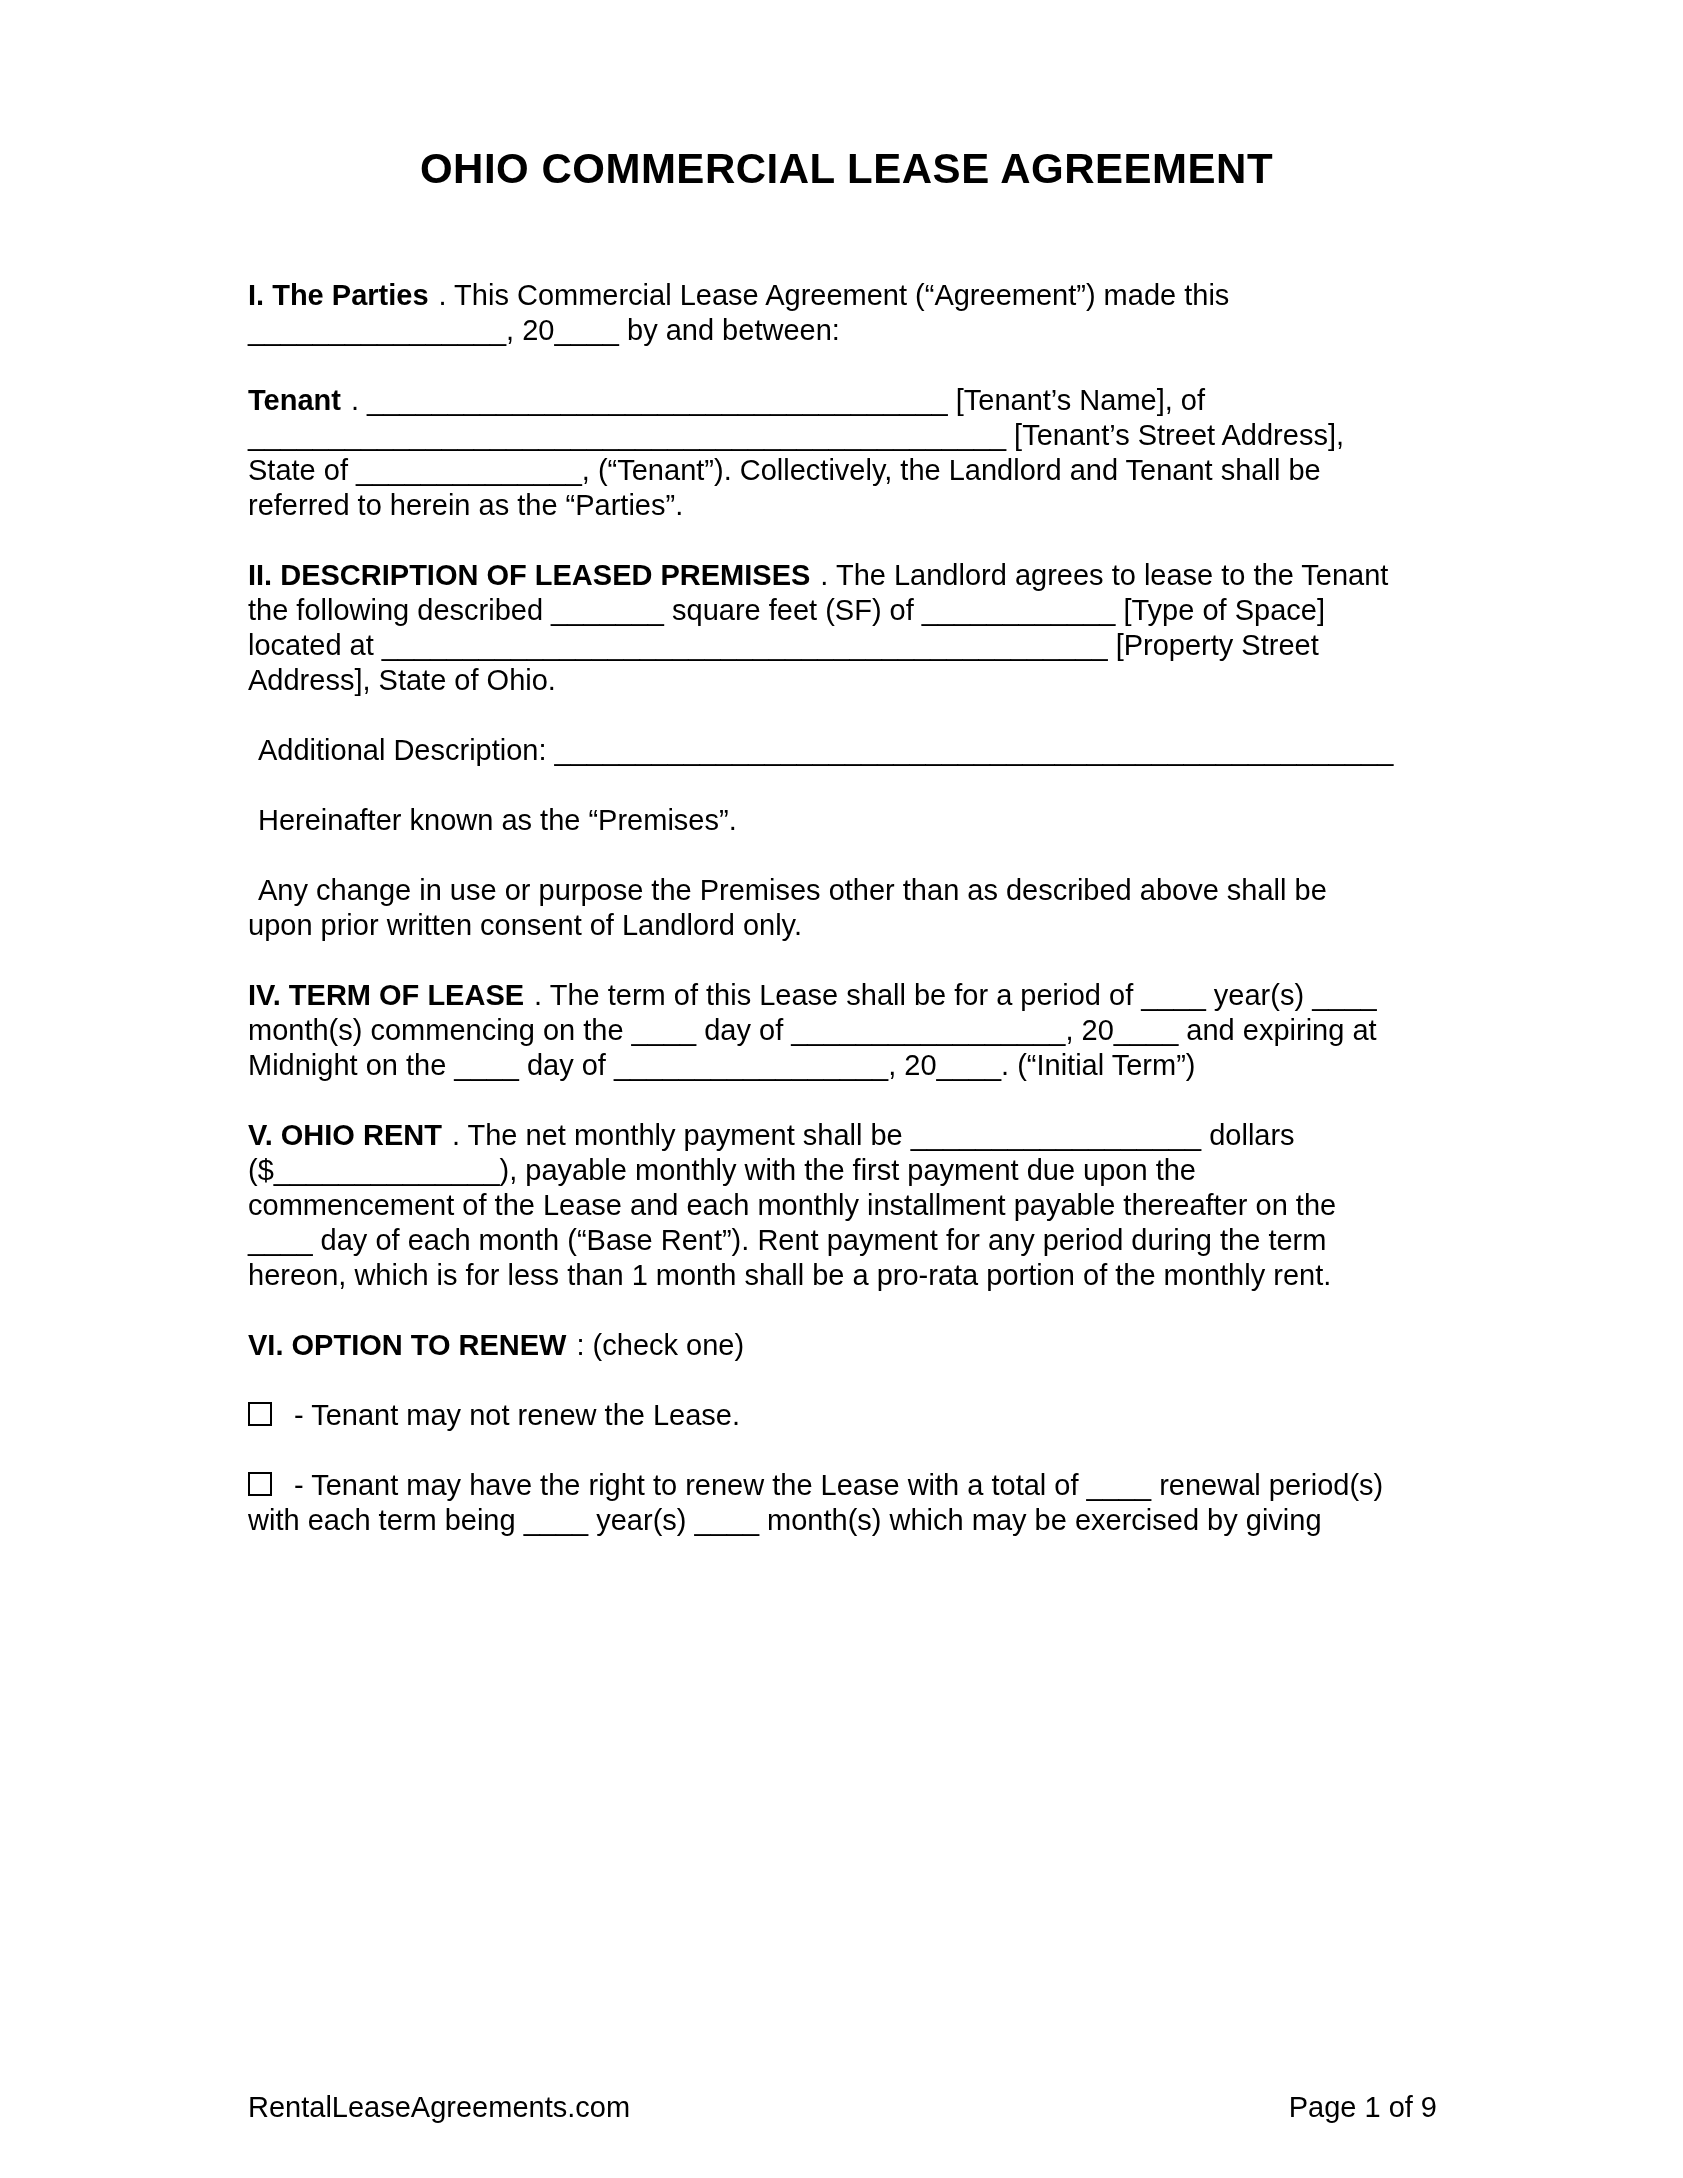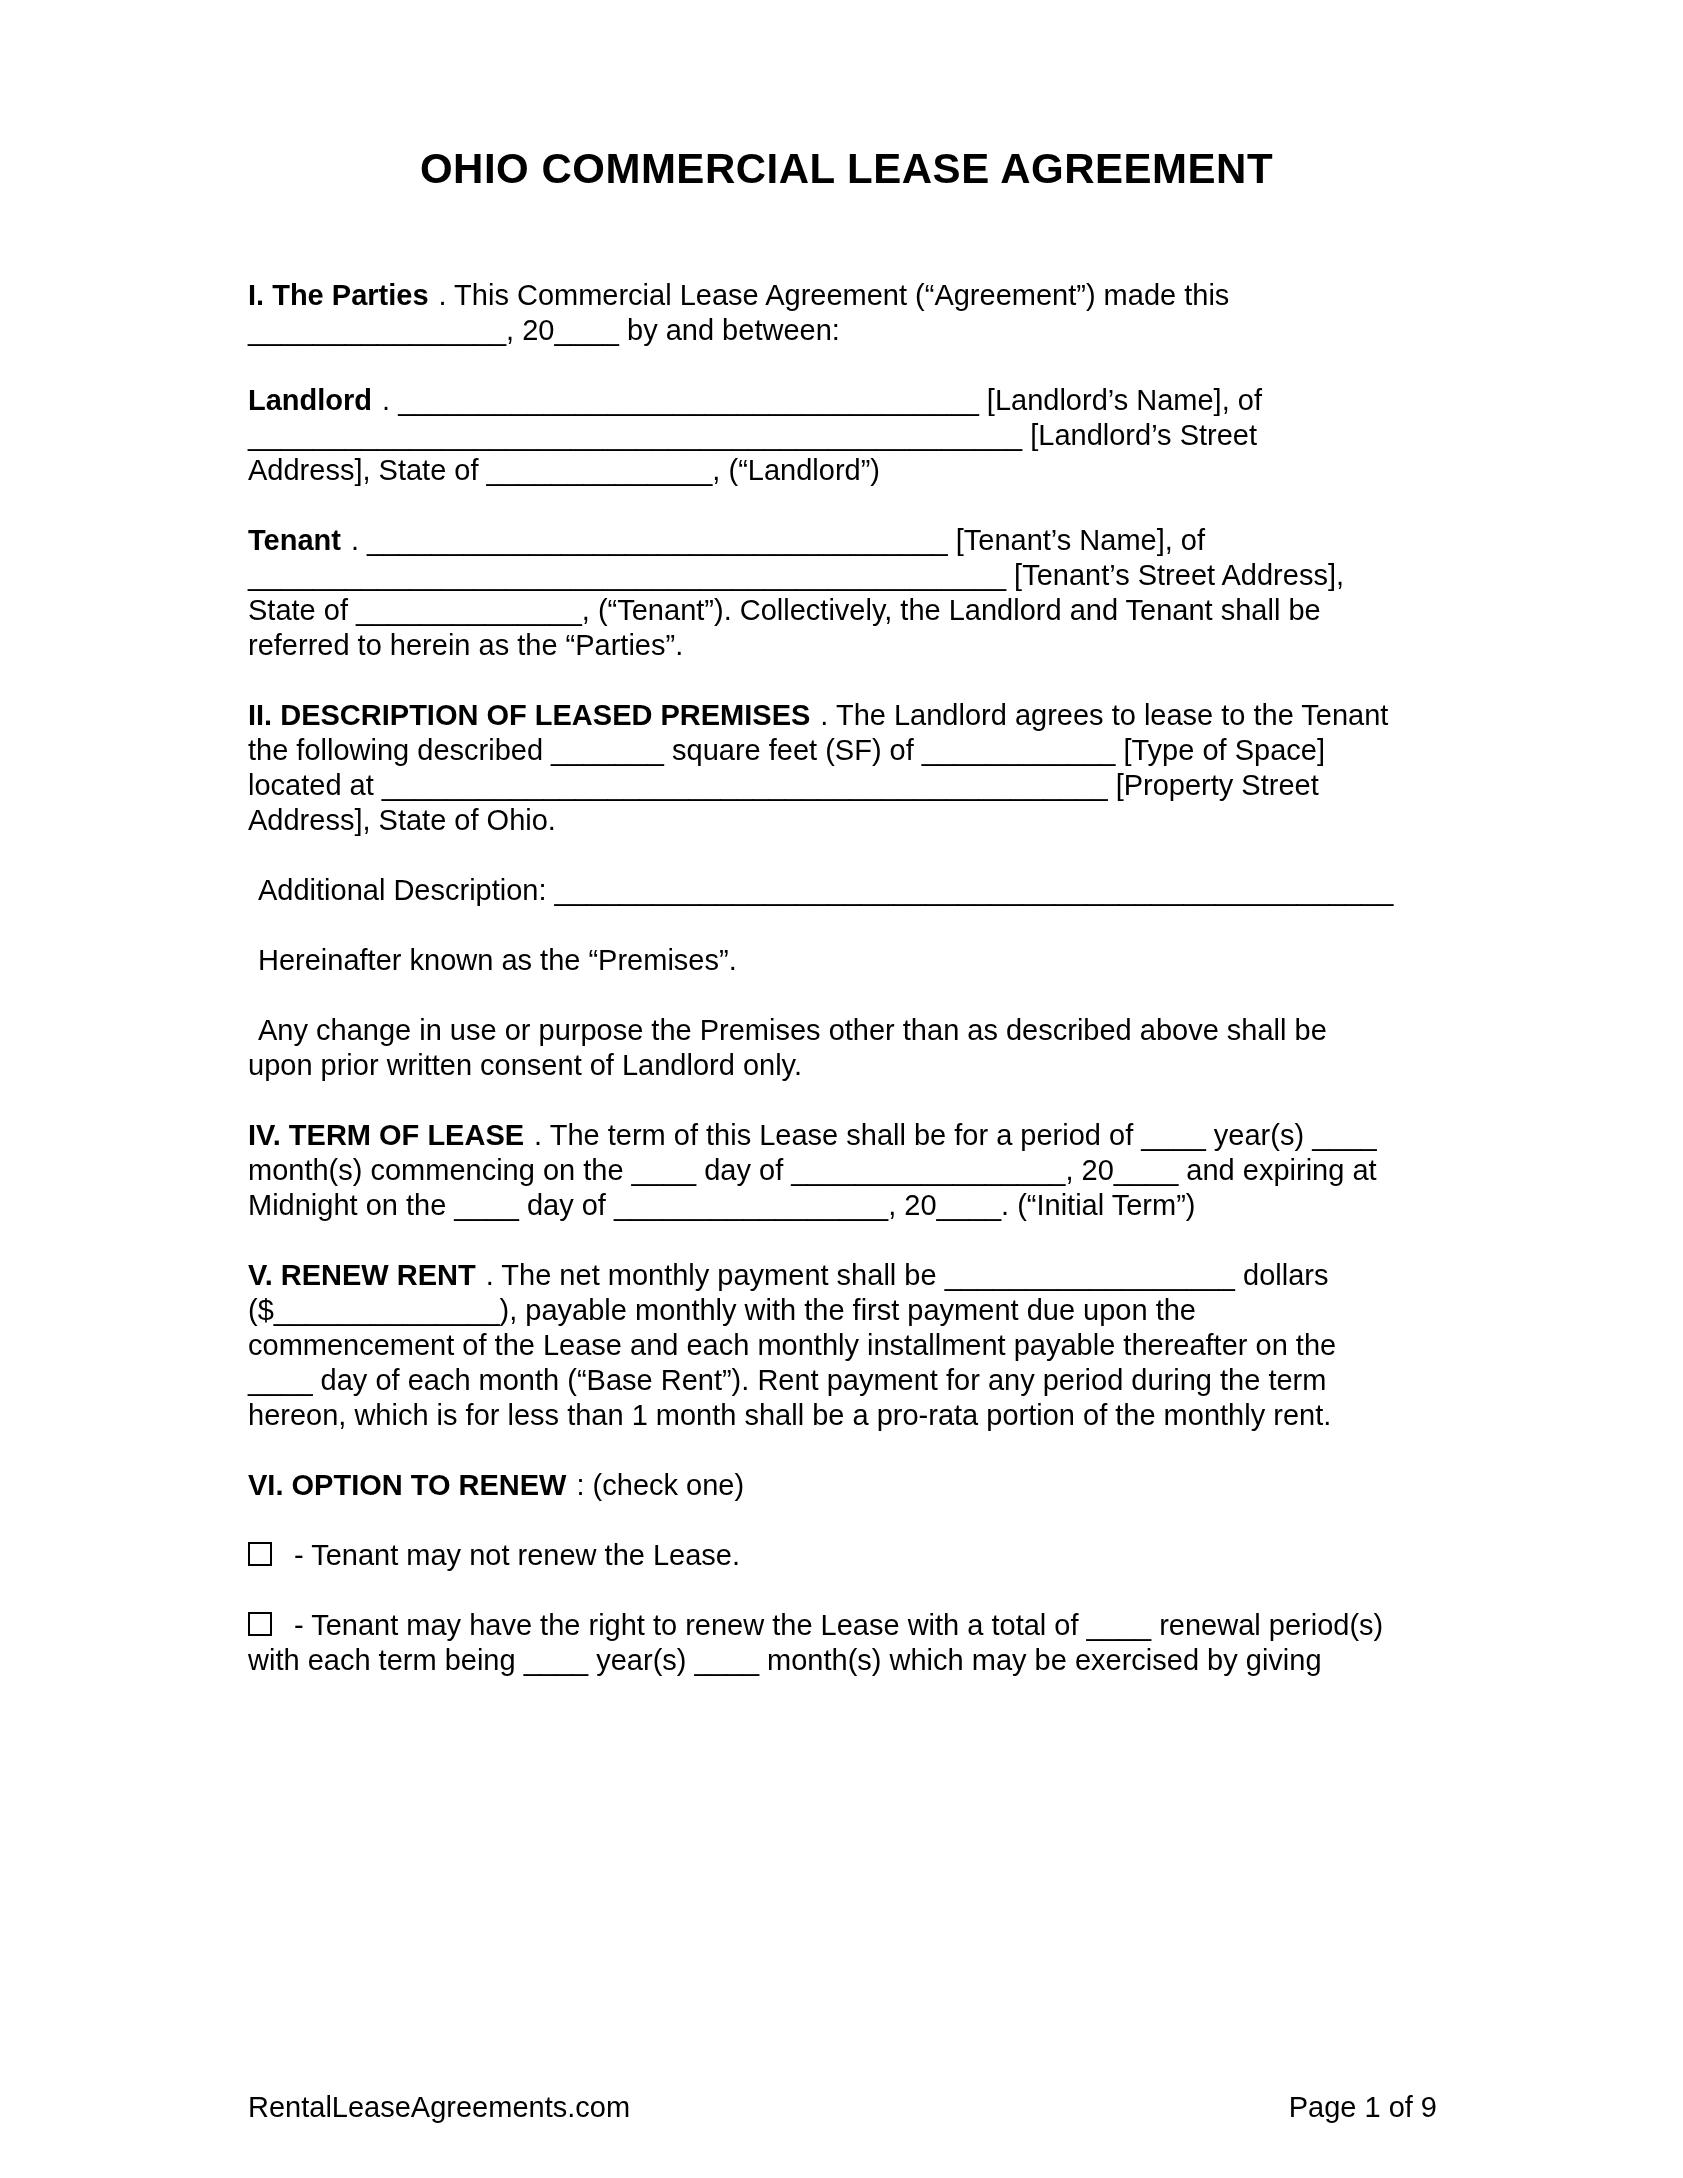--- a/index.html
+++ b/index.html
@@ -63,23 +63,20 @@
 </head>
 <body>
 
 <div class="page">
 
   <div class="title">OHIO COMMERCIAL LEASE AGREEMENT</div>
 
   <p class="para"><b class="hd">I. The Parties</b><span class="bt">. This Commercial Lease Agreement (“Agreement”) made this
 ________________, 20____ by and between:</span></p>
 
-  <p class="para"><b class="hd">Landlord</b><span class="bt">. ____________________________________ [Landlord’s Name], of
-________________________________________________ [Landlord’s Street
-Address], State of ______________, (“Landlord”)</span></p>
 
 
   <p class="para"><b class="hd">Tenant</b><span class="bt">. ____________________________________ [Tenant’s Name], of
 _______________________________________________ [Tenant’s Street Address],
 State of ______________, (“Tenant”). Collectively, the Landlord and Tenant shall be
 referred to herein as the “Parties”.</span></p>
 
 
   <p class="para"><b class="hd">II. DESCRIPTION OF LEASED PREMISES</b><span class="bt">. The Landlord agrees to lease to the Tenant
 the following described _______ square feet (SF) of ____________ [Type of Space]
@@ -91,21 +88,21 @@
   <p class="para"><span class="bt">Hereinafter known as the “Premises”.</span></p>
 
 
   <p class="para"><span class="bt">Any change in use or purpose the Premises other than as described above shall be
 upon prior written consent of Landlord only.</span></p>
 
   <p class="para"><b class="hd">IV. TERM OF LEASE</b><span class="bt">. The term of this Lease shall be for a period of ____ year(s) ____
 month(s) commencing on the ____ day of _________________, 20____ and expiring at
 Midnight on the ____ day of _________________, 20____. (“Initial Term”)</span></p>
 
-  <p class="para"><b class="hd">V. RENEW RENT</b><span class="bt">. The net monthly payment shall be __________________ dollars
+  <p class="para"><b class="hd">V. OHIO RENT</b><span class="bt">. The net monthly payment shall be __________________ dollars
 ($______________), payable monthly with the first payment due upon the
 commencement of the Lease and each monthly installment payable thereafter on the
 ____ day of each month (“Base Rent”). Rent payment for any period during the term
 hereon, which is for less than 1 month shall be a pro-rata portion of the monthly rent.</span></p>
 
   <p class="para"><b class="hd">VI. OPTION TO RENEW</b><span class="bt">: (check one)</span></p>
 
   <p class="para"><span class="checkbox"></span><span class="bt">- Tenant may not renew the Lease.</span></p>
 
   <p class="para"><span class="checkbox"></span><span class="bt">- Tenant may have the right to renew the Lease with a total of ____ renewal period(s)

